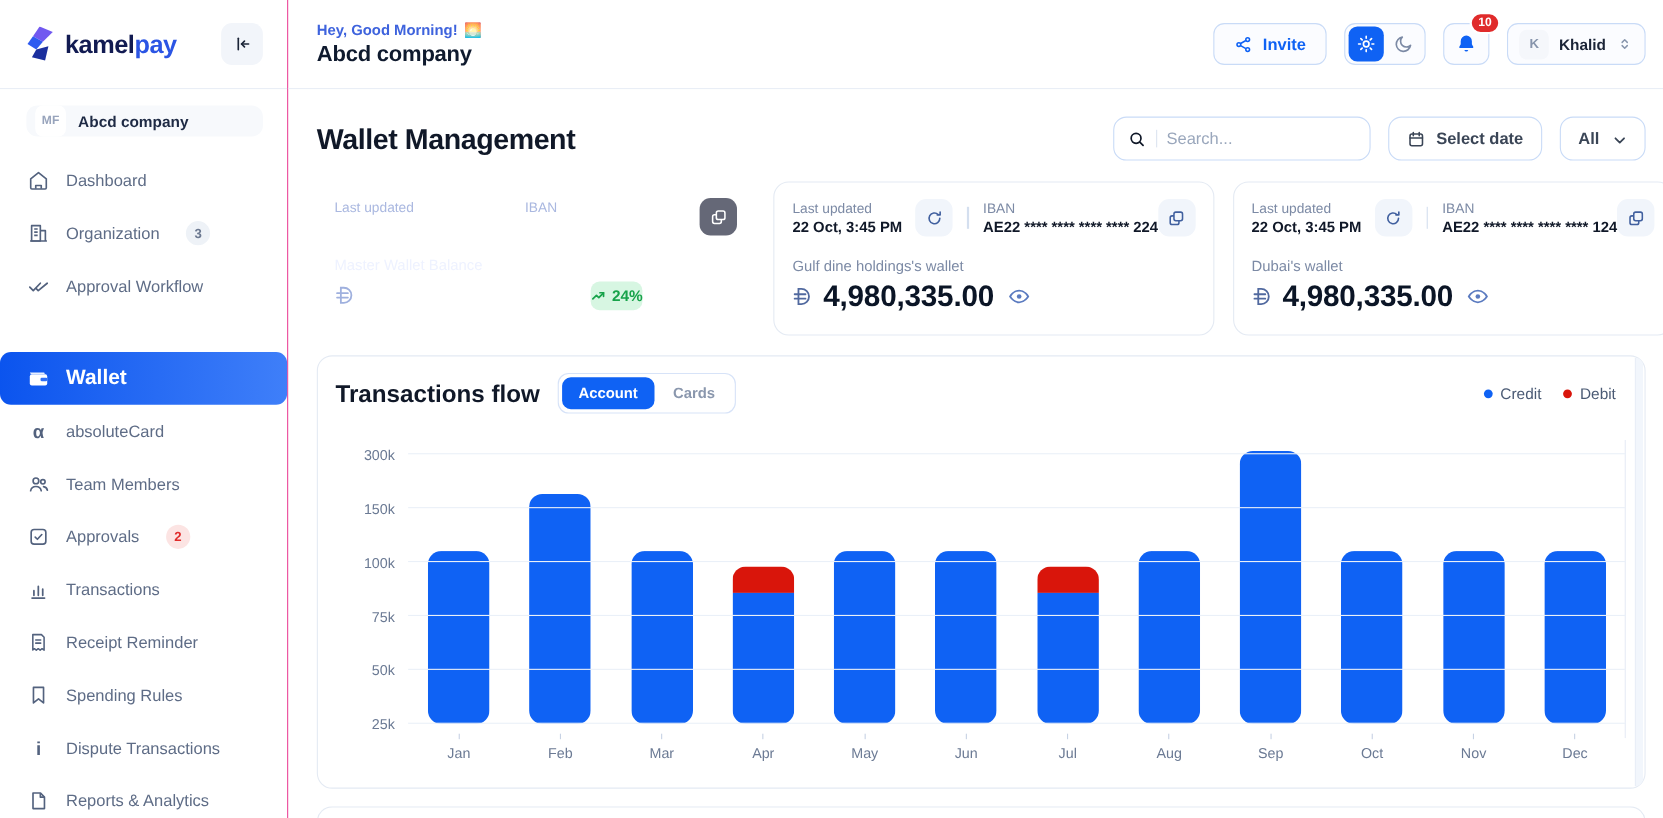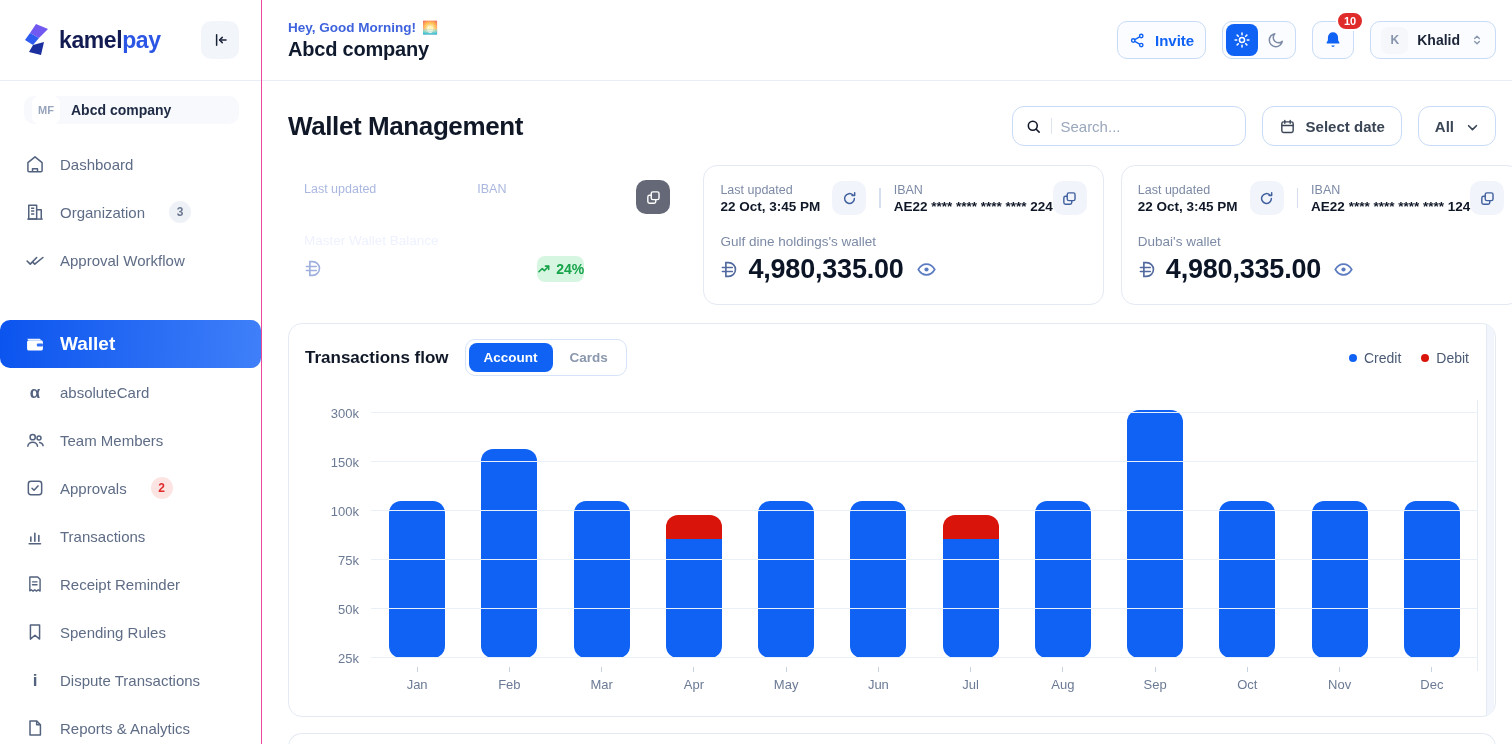--- a/index.html
+++ b/index.html
@@ -34,21 +34,21 @@
   .nav-badge.red  { background:#FCE4E3; color:#E02B2B; }
 
   
   .main { flex:1; display:flex; flex-direction:column; min-width:0; }
   .main-header { height:81px; flex:0 0 81px; border-bottom:1px solid #E9EEF6; display:flex; align-items:center; justify-content:space-between; padding:0 16px 0 26px; }
   .greeting { font-size:13.5px; font-weight:600; color:#3E63DD; display:flex; gap:6px; align-items:center; }
   .greeting .emoji { font-size:13px; }
   .hdr-company { font-size:20px; font-weight:700; color:#0F1A2E; margin-top:3px; letter-spacing:-0.2px; }
   .hdr-right { display:flex; align-items:center; gap:16px; }
   .btn-outline { border:1px solid #C9DBF7; border-radius:10px; height:38px; background:#FBFCFF; display:flex; align-items:center; }
-  .invite-btn { padding:0 11px; gap:9px; color:#0F62F4; font-size:15px; font-weight:600; }
+  .invite-btn { padding:0 18px; gap:9px; color:#0F62F4; font-size:15px; font-weight:600; }
   .invite-btn svg { width:17px; height:17px; }
   .theme-toggle { width:74px; padding:0 3px; justify-content:space-between; }
   .theme-seg { width:32px; height:32px; border-radius:8px; display:flex; align-items:center; justify-content:center; color:#7C8AA5; }
   .theme-seg.active { background:#0F62F4; color:#fff; }
   .theme-seg svg { width:18px; height:18px; }
   .bell-wrap { position:relative; }
   .bell-btn { width:42px; justify-content:center; color:#0F62F4; }
   .bell-btn svg { width:20px; height:20px; }
   .notif-badge { position:absolute; top:-10px; right:-10px; background:#E02B2B; color:#fff; border:2.5px solid #fff; border-radius:11px; font-size:11px; font-weight:700; padding:2px 6px; line-height:1.1; }
   .user-btn { padding:0 10px; gap:9px; }
@@ -98,21 +98,21 @@
   .eye-btn { color:#5B7BC0; margin-left:3px; display:flex; }
   .eye-btn svg { width:21px; height:21px; }
   .primary .eye-btn { color:#fff; }
   .trend-badge { margin-left:8px; background:#D7F6E2; color:#17A34A; border-radius:8px; padding:5px 0; font-size:14px; font-weight:700; display:flex; align-items:center; gap:5px; }
   .trend-badge svg { width:14px; height:14px; }
 
   
   .chart-card { border:1px solid #E4EAF3; border-radius:14px; position:relative; padding:15px 0 24px 16px; background:#fff; }
   .scroll-track { position:absolute; top:1px; right:1px; bottom:1px; width:8px; background:#F2F6FC; border-left:1px solid #E3EAF4; border-radius:0 13px 13px 0; }
   .chart-head { display:flex; align-items:center; padding-right:26px; }
-  .chart-title { font-size:17px; font-weight:700; color:#101828; }
+  .chart-title { font-size:22px; font-weight:700; color:#101828; }
   .tabs { display:flex; gap:2px; border:1px solid #D7E3F8; border-radius:10px; padding:3px; margin-left:16px; }
   .tab { font-size:13.5px; font-weight:600; padding:7px 15px; border-radius:8px; color:#8A97AD; }
   .tab.active { background:#0F62F4; color:#fff; }
   .legend { margin-left:auto; display:flex; gap:20px; align-items:center; }
   .legend-item { display:flex; align-items:center; gap:7px; font-size:14px; color:#4A5A74; }
   .legend-dot { width:8px; height:8px; border-radius:50%; }
 
   .chart-wrap { margin-top:27px; }
   .plot { height:255px; position:relative; margin-left:66px; margin-right:17px; }
   .gridline { position:absolute; left:0; right:0; height:1px; background:#EAF0F8; }

